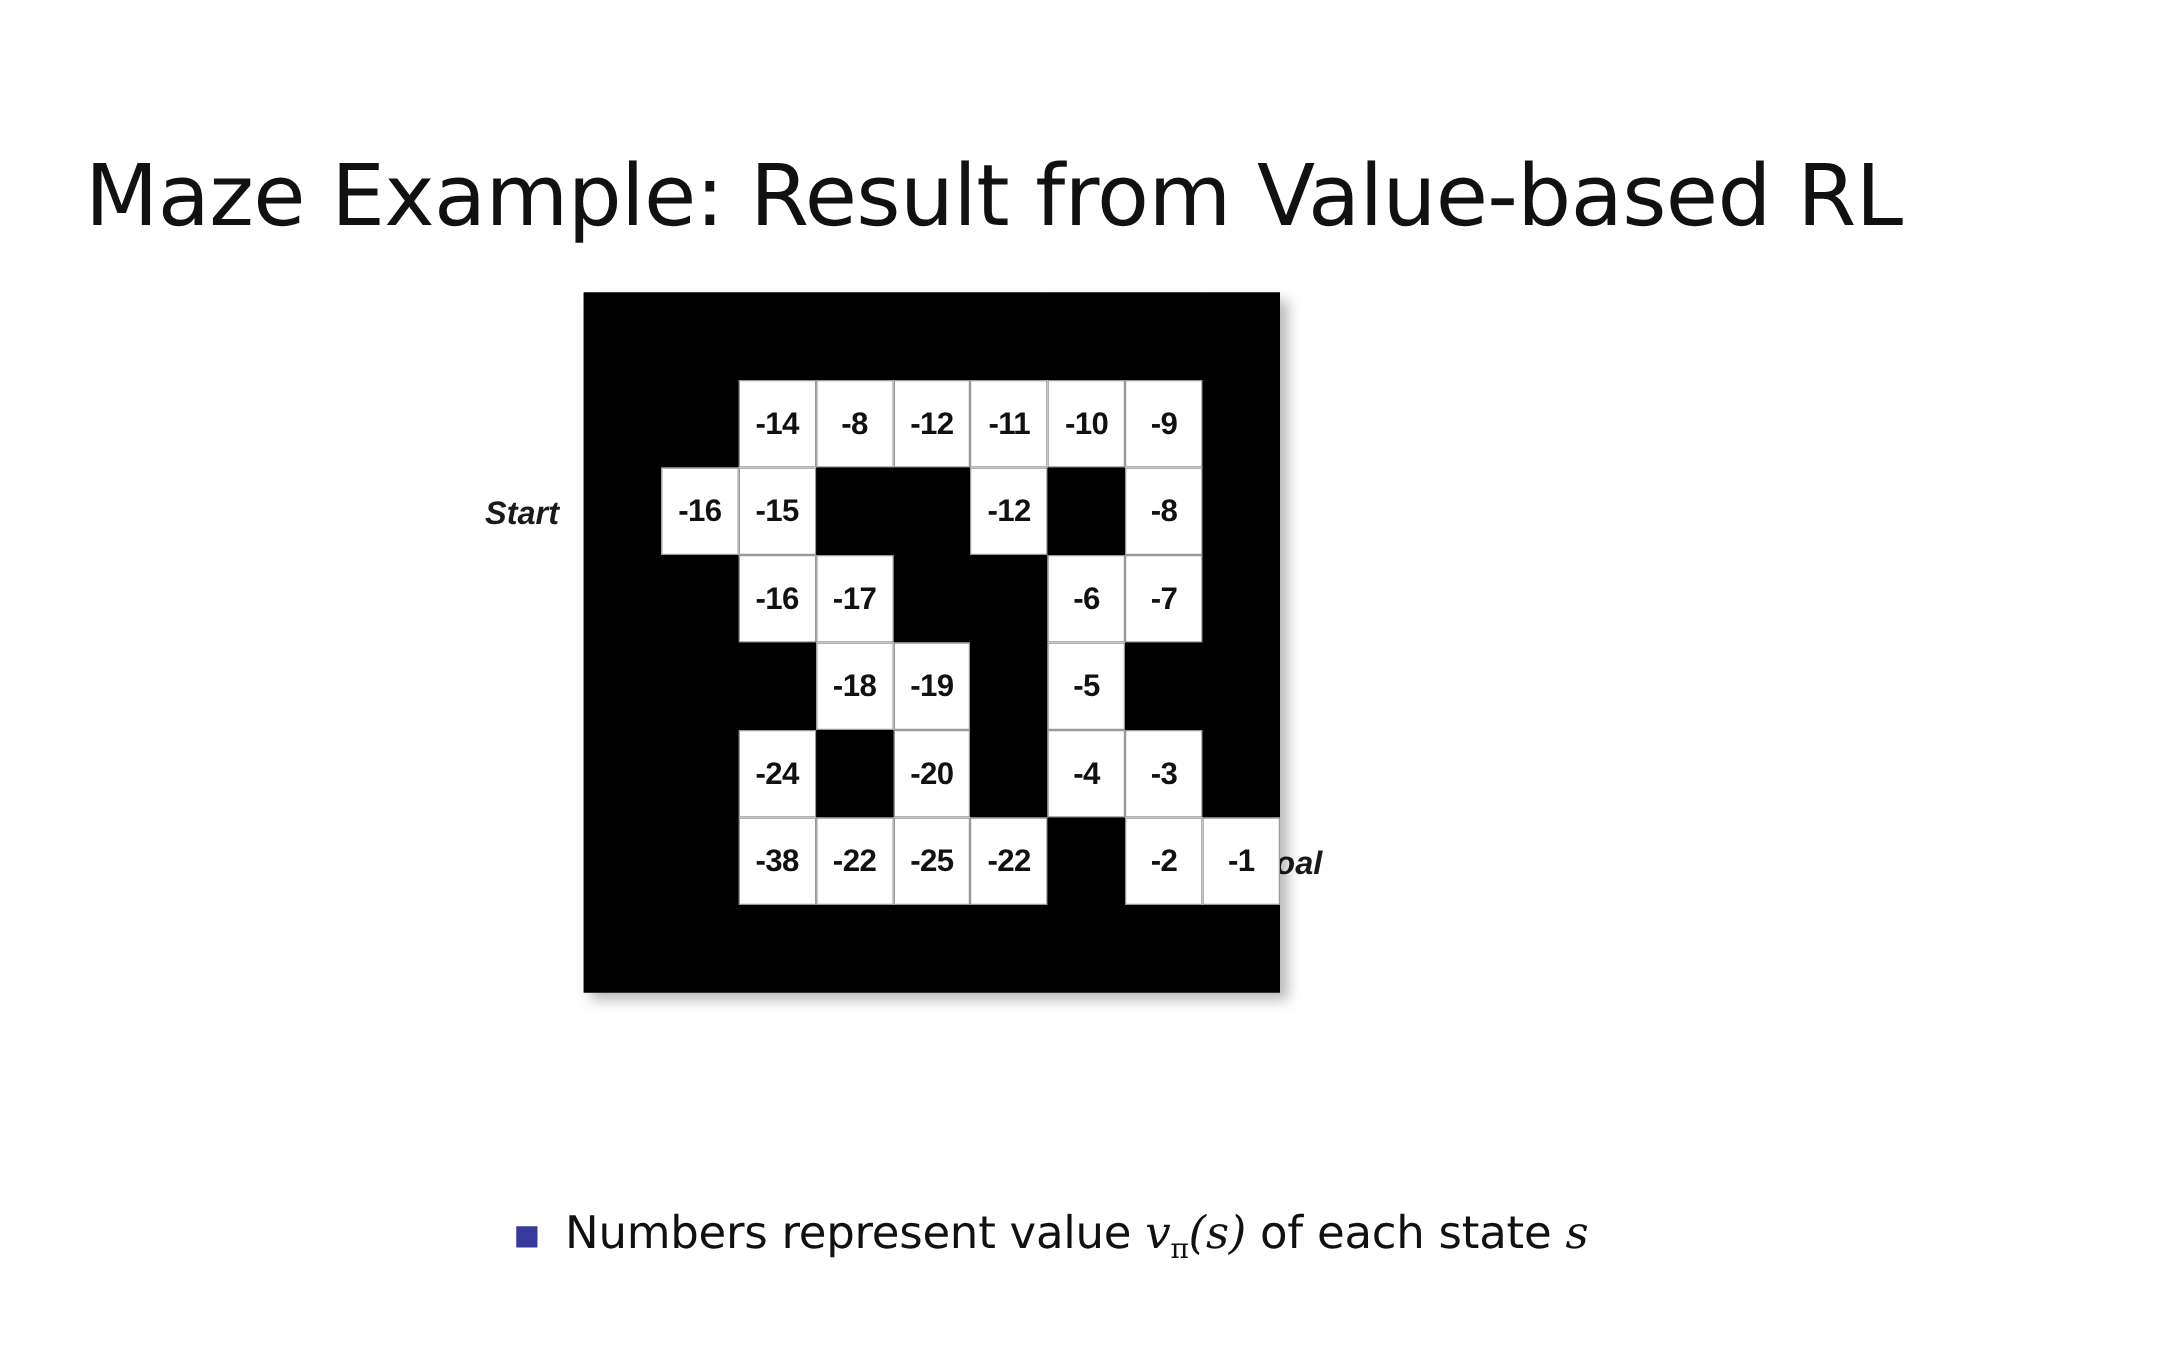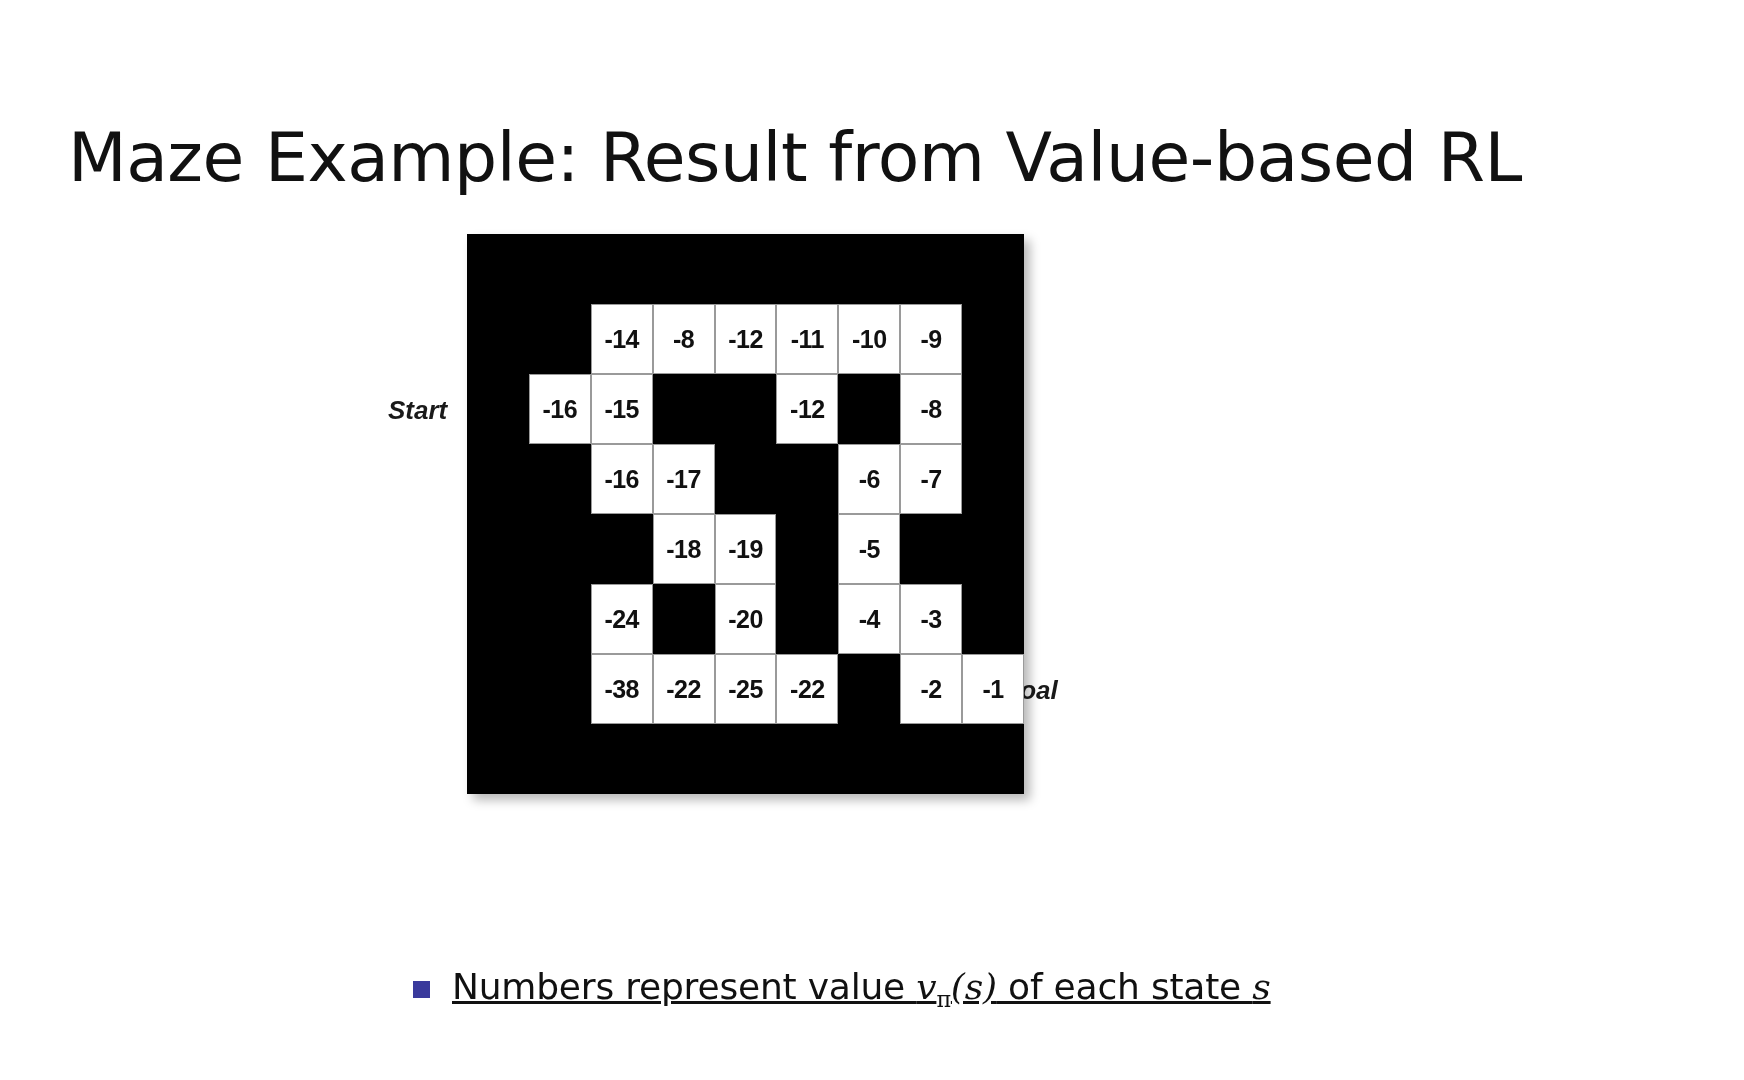--- a/index.html
+++ b/index.html
@@ -105,21 +105,20 @@
     height: 17px;
     background: #3a3a9c;
     flex: 0 0 auto;
   }
   #caption-text {
     font-family: "DejaVu Sans", sans-serif;
     font-size: 36px;
     color: #111111;
     white-space: nowrap;
     letter-spacing: -0.2px;
-    text-decoration: underline;
   }
   .mathvar {
     font-style: italic;
     font-family: "DejaVu Serif", serif;
   }
   .sub {
     font-size: 0.62em;
     vertical-align: sub;
     font-style: normal;
     font-family: "DejaVu Serif", serif;

